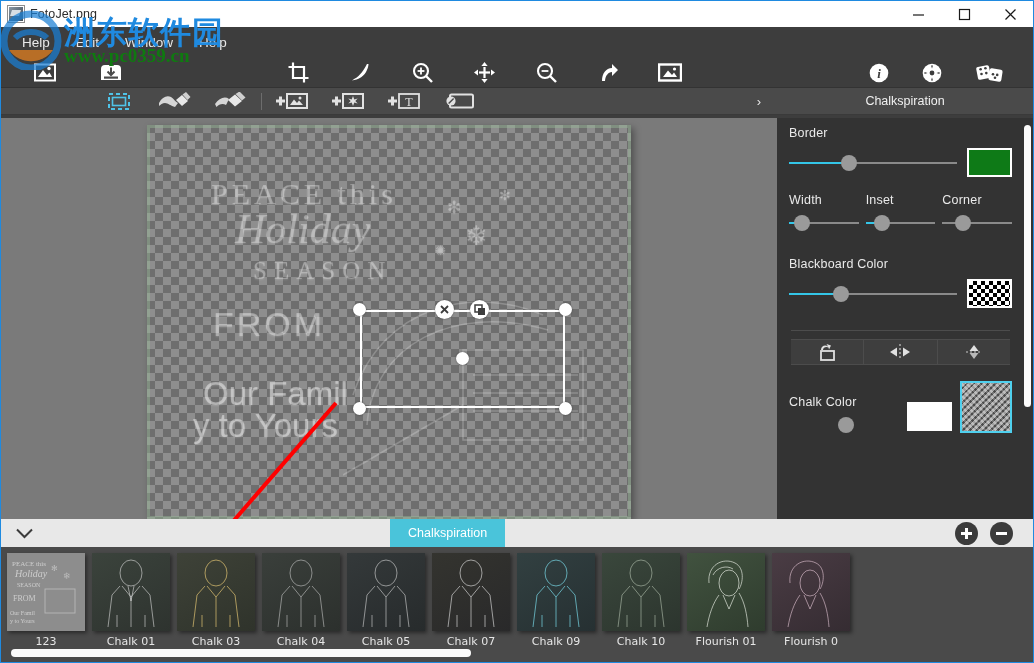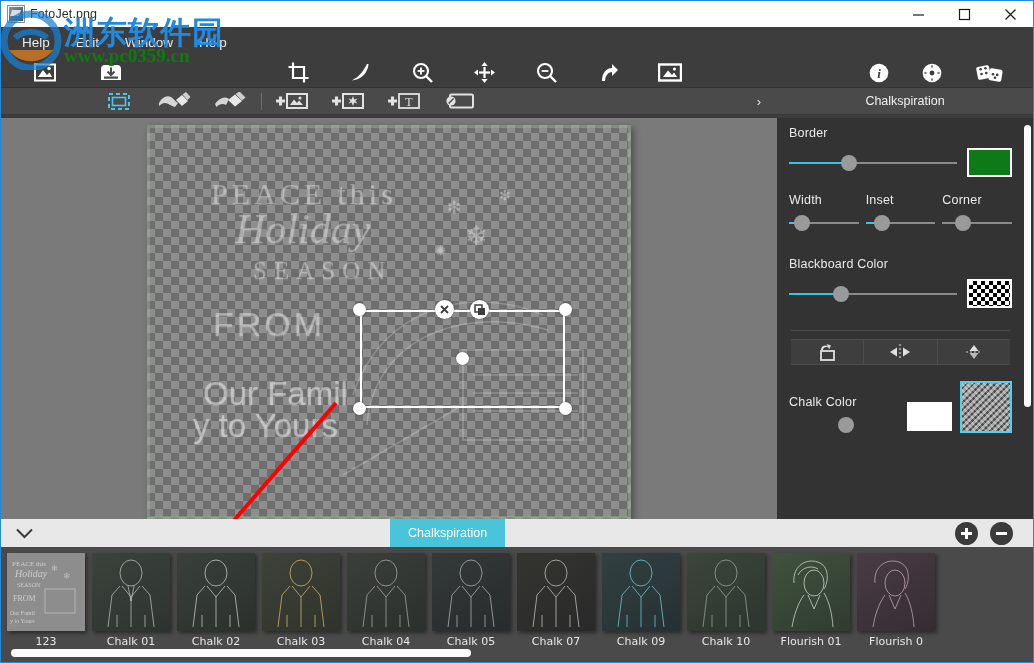--- a/index.html
+++ b/index.html
@@ -584,34 +584,20 @@
                 <path d="M30 33 L39 44 L48 33"></path>
                 <path d="M39 44 L39 74"></path>
                 <path d="M25 74 L25 62 M53 74 L53 62"></path>
                 <path d="M36 33 L39 48 L42 33"></path>
               </g>
             </svg>
         </div>
         <div class="nm">Chalk 01</div>
       </div>
 
-      <div class="thumb">
-        <div class="img" style="background:linear-gradient(150deg,#39403a,#2b302c)">
-          <svg class="fig" viewBox="0 0 78 78">
-              <g fill="none" stroke="rgba(240,240,240,.6)" stroke-width="1">
-                <ellipse cx="39" cy="20" rx="11" ry="13"></ellipse>
-                <path d="M28 33 L20 42 L16 74 M50 33 L58 42 L62 74"></path>
-                <path d="M30 33 L39 44 L48 33"></path>
-                <path d="M39 44 L39 74"></path>
-                <path d="M25 74 L25 62 M53 74 L53 62"></path>
-              </g>
-            </svg>
-        </div>
-        <div class="nm">Chalk 02</div>
-      </div>
 
       <div class="thumb">
         <div class="img" style="background:linear-gradient(150deg,#3e4238,#2f332b)">
           <svg class="fig" viewBox="0 0 78 78">
               <g fill="none" stroke="rgba(212,185,110,.75)" stroke-width="1">
                 <ellipse cx="39" cy="20" rx="11" ry="13"></ellipse>
                 <path d="M28 33 L20 42 L16 74 M50 33 L58 42 L62 74"></path>
                 <path d="M30 33 L39 44 L48 33"></path>
                 <path d="M39 44 L39 74"></path>
                 <path d="M25 74 L25 62 M53 74 L53 62"></path>

